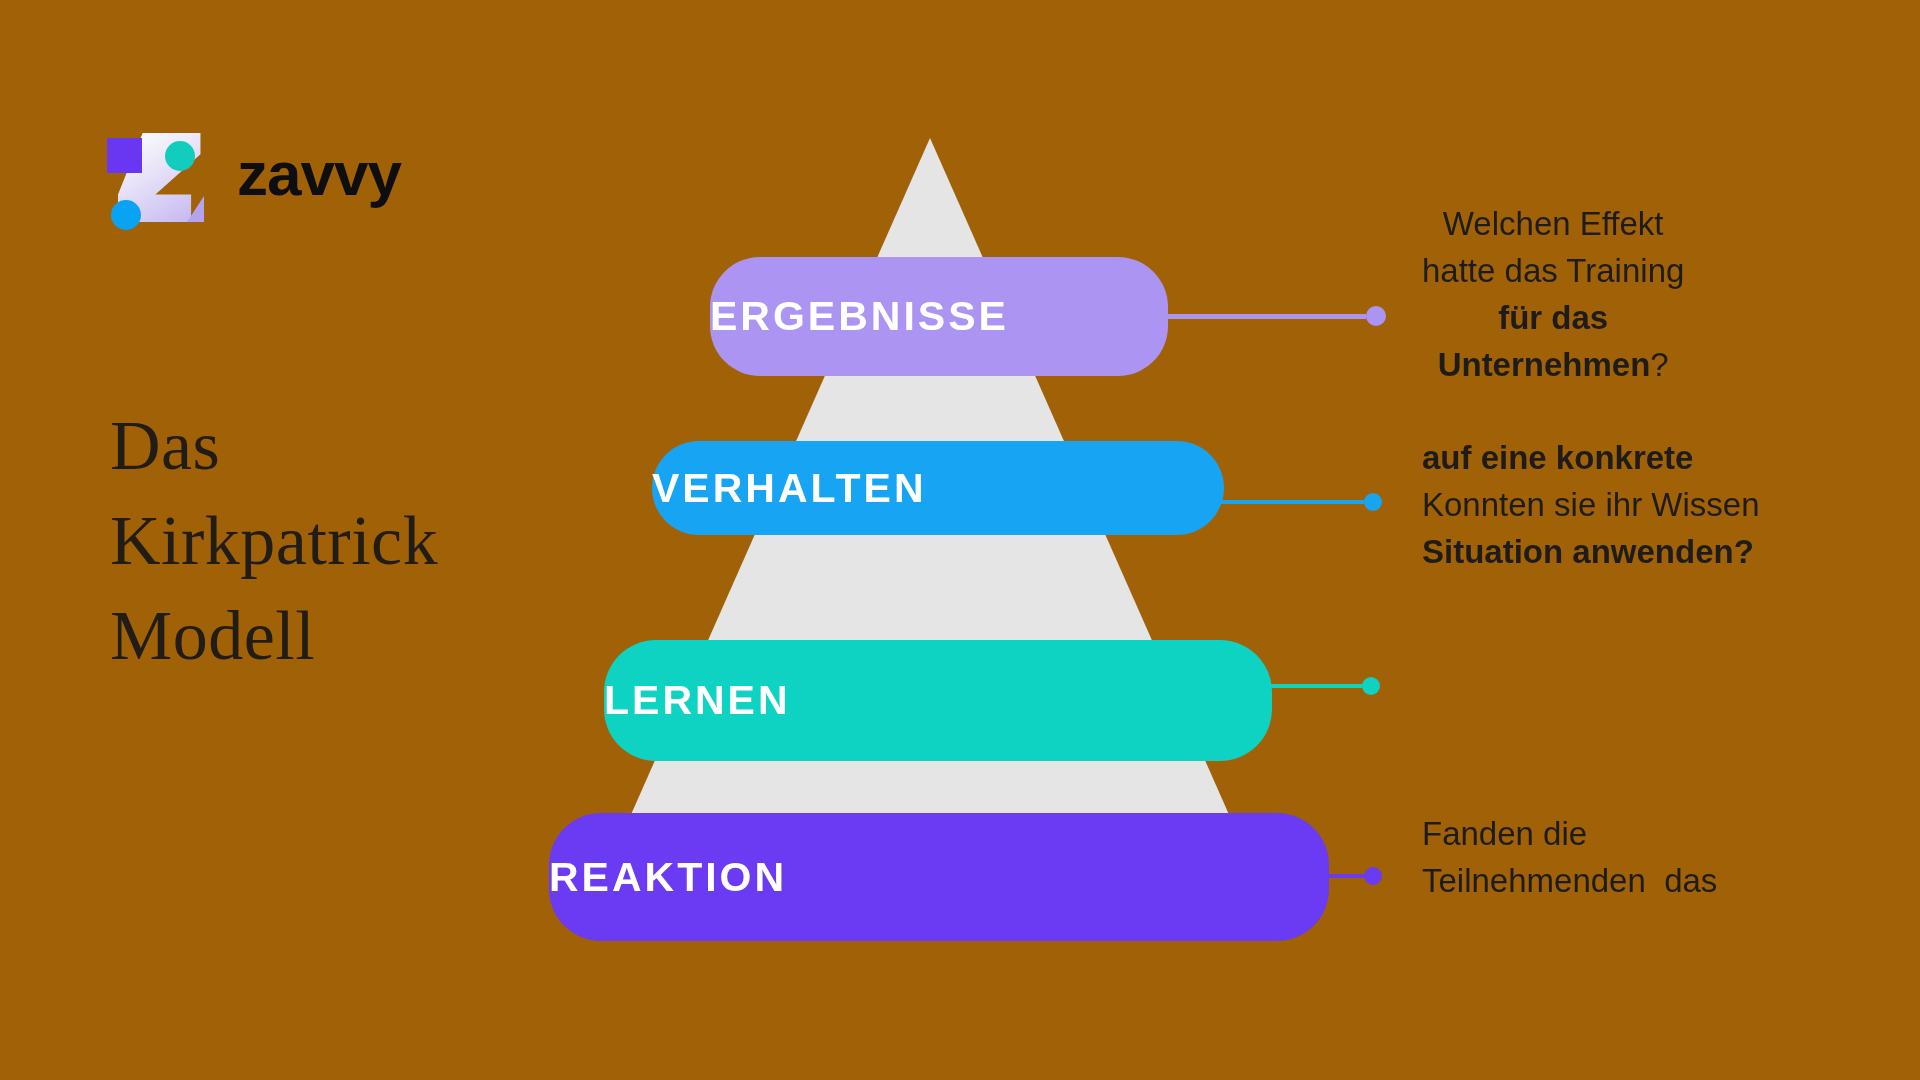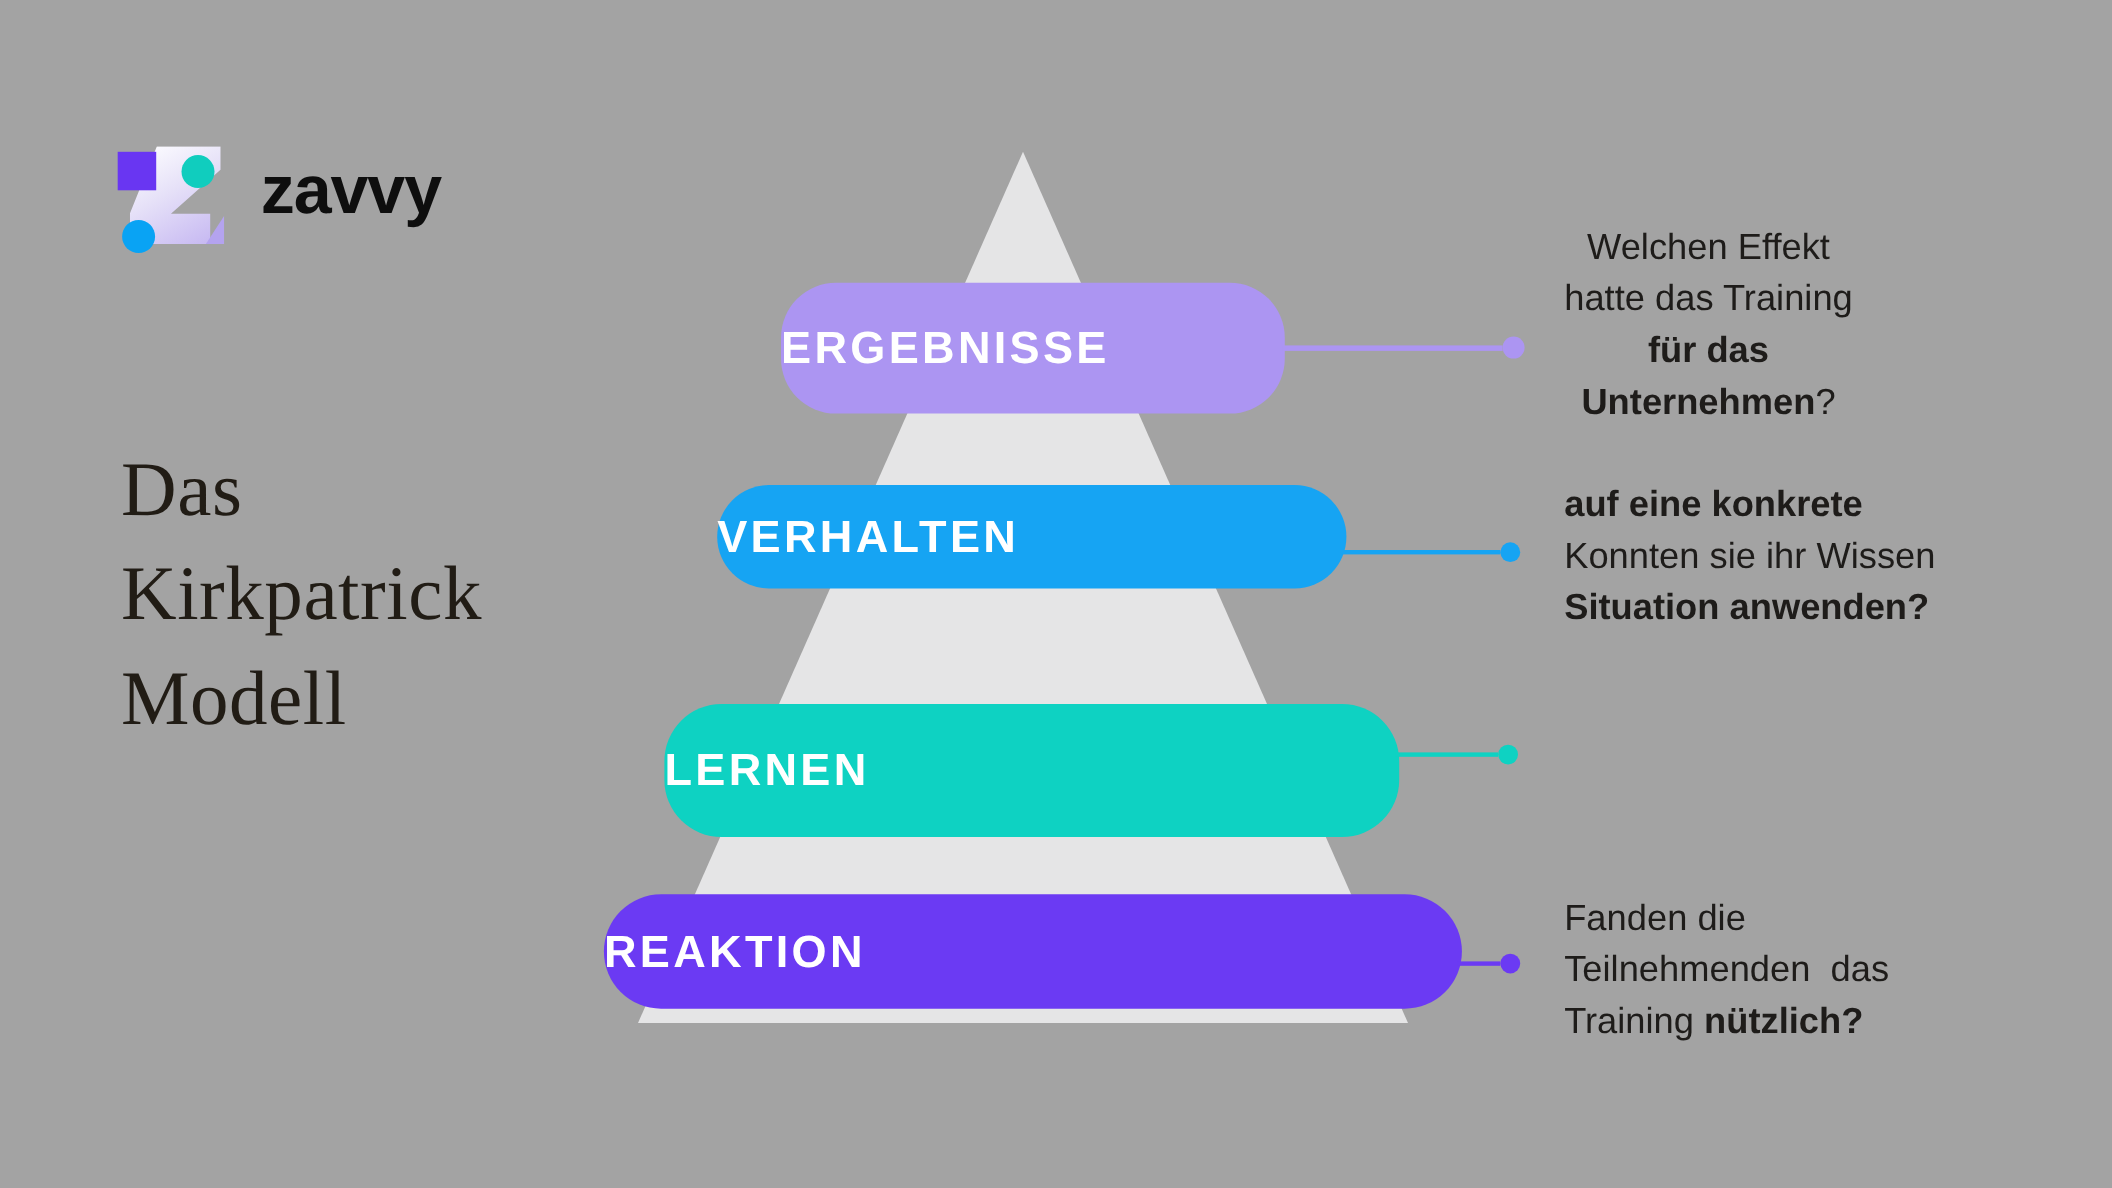--- a/index.html
+++ b/index.html
@@ -1,16 +1,16 @@
 <!DOCTYPE html>
 <html><head>
 <meta charset="utf-8">
 <style>
   html,body{margin:0;padding:0;background:#fff;}
-  .canvas{position:relative;width:1920px;height:1080px;background:#a3a3a3;overflow:hidden;
+  .canvas{position:relative;width:1920px;height:1080px;background:#a16207;overflow:hidden;
           font-family:"Liberation Sans",sans-serif;}
 
   
   .logo-icon{position:absolute;left:0;top:0;width:0;height:0;}
   .li-z{position:absolute;left:118px;top:133px;width:85px;height:89px;
         background:linear-gradient(150deg,#fdfdff 5%,#e6e1f8 45%,#c3b4f1 100%);
         clip-path:polygon(29% 0,97% 0,97% 24%,44% 69%,86% 69%,86% 100%,0 100%,0 69%);}
   .li-tri{position:absolute;left:187px;top:196px;width:17px;height:26px;background:#b4a3ef;
         clip-path:polygon(0 100%,100% 100%,100% 0);}
   .li-square{position:absolute;left:107px;top:138px;width:35px;height:35px;background:#6936f2;}
@@ -25,21 +25,21 @@
   .title span{display:block;}
 
   
   .triangle{position:absolute;left:580px;top:138px;width:700px;height:792px;background:#e5e5e6;
             clip-path:polygon(50% 0,100% 100%,0 100%);z-index:1;}
   .bar{position:absolute;z-index:2;display:flex;align-items:center;justify-content:flex-start;
        color:#ffffff;font-weight:700;font-size:41px;letter-spacing:3px;}
   .bar1{left:710px;top:257px;width:458px;height:119px;border-radius:50px;background:#ac95f2;}
   .bar2{left:652px;top:441px;width:572px;height:94px;border-radius:52px;background:#16a4f3;}
   .bar3{left:604px;top:640px;width:668px;height:121px;border-radius:52px;background:#0ed2c2;}
-  .bar4{left:549px;top:813px;width:780px;height:104px;border-radius:52px;background:#6b3af3;}
+  .bar4{left:549px;top:813px;width:780px;height:128px;border-radius:52px;background:#6b3af3;}
 
   
   .cline,.cdot{position:absolute;z-index:3;}
   .cdot{border-radius:50%;}
   .cline1{left:1166px;top:314px;width:200px;height:5px;background:#ac95f2;}
   .cdot1{left:1366px;top:306px;width:20px;height:20px;background:#ac95f2;}
   .cline2{left:1220px;top:500px;width:144px;height:4px;background:#16a4f3;}
   .cdot2{left:1364px;top:493px;width:18px;height:18px;background:#16a4f3;}
   .cline3{left:1269px;top:684px;width:93px;height:4px;background:#0ed2c2;}
   .cdot3{left:1362px;top:677px;width:18px;height:18px;background:#0ed2c2;}
@@ -109,16 +109,15 @@
   <div class="note note2">
     <div class="nl"><span class="b">auf eine konkrete</span></div>
     <div class="nl"><span>Konnten sie ihr Wissen</span></div>
     <div class="nl"><span class="b">Situation anwenden?</span></div>
   </div>
 
 
   <div class="note note4">
     <div class="nl"><span>Fanden die</span></div>
     <div class="nl"><span>Teilnehmenden  das</span></div>
-    <div class="nl"><span>Training </span><span class="b">nützlich?</span></div>
   </div>
 
 </div>
 
 </body></html>

